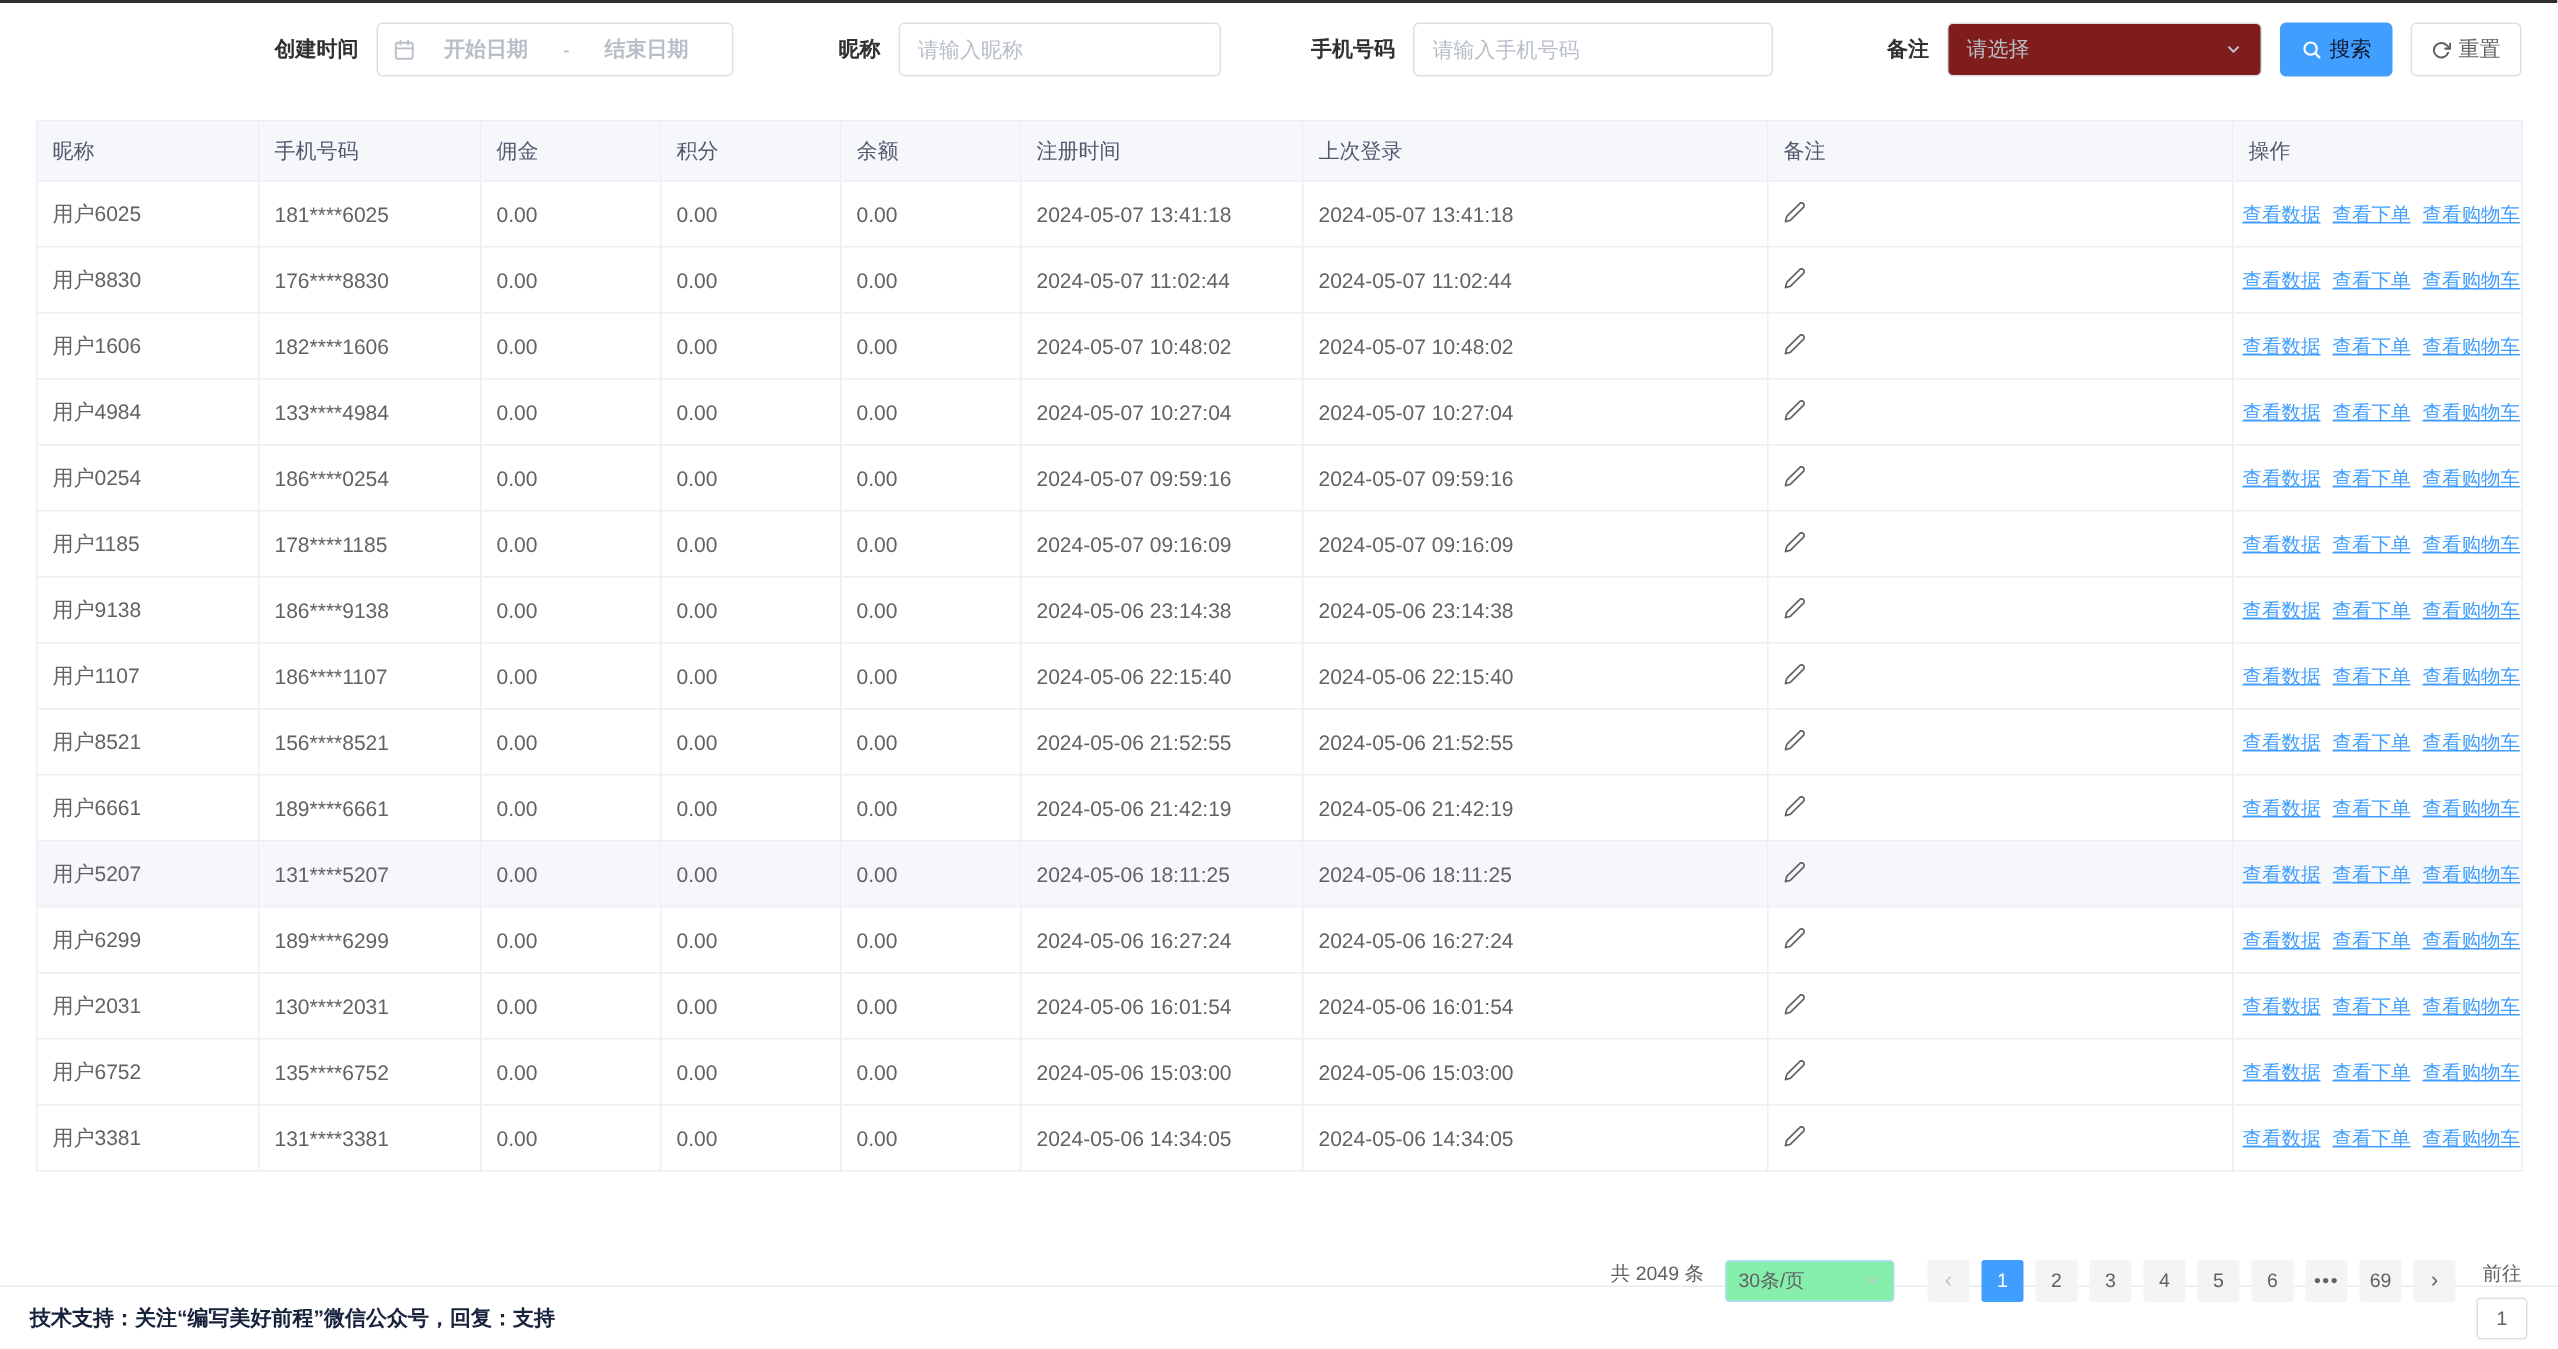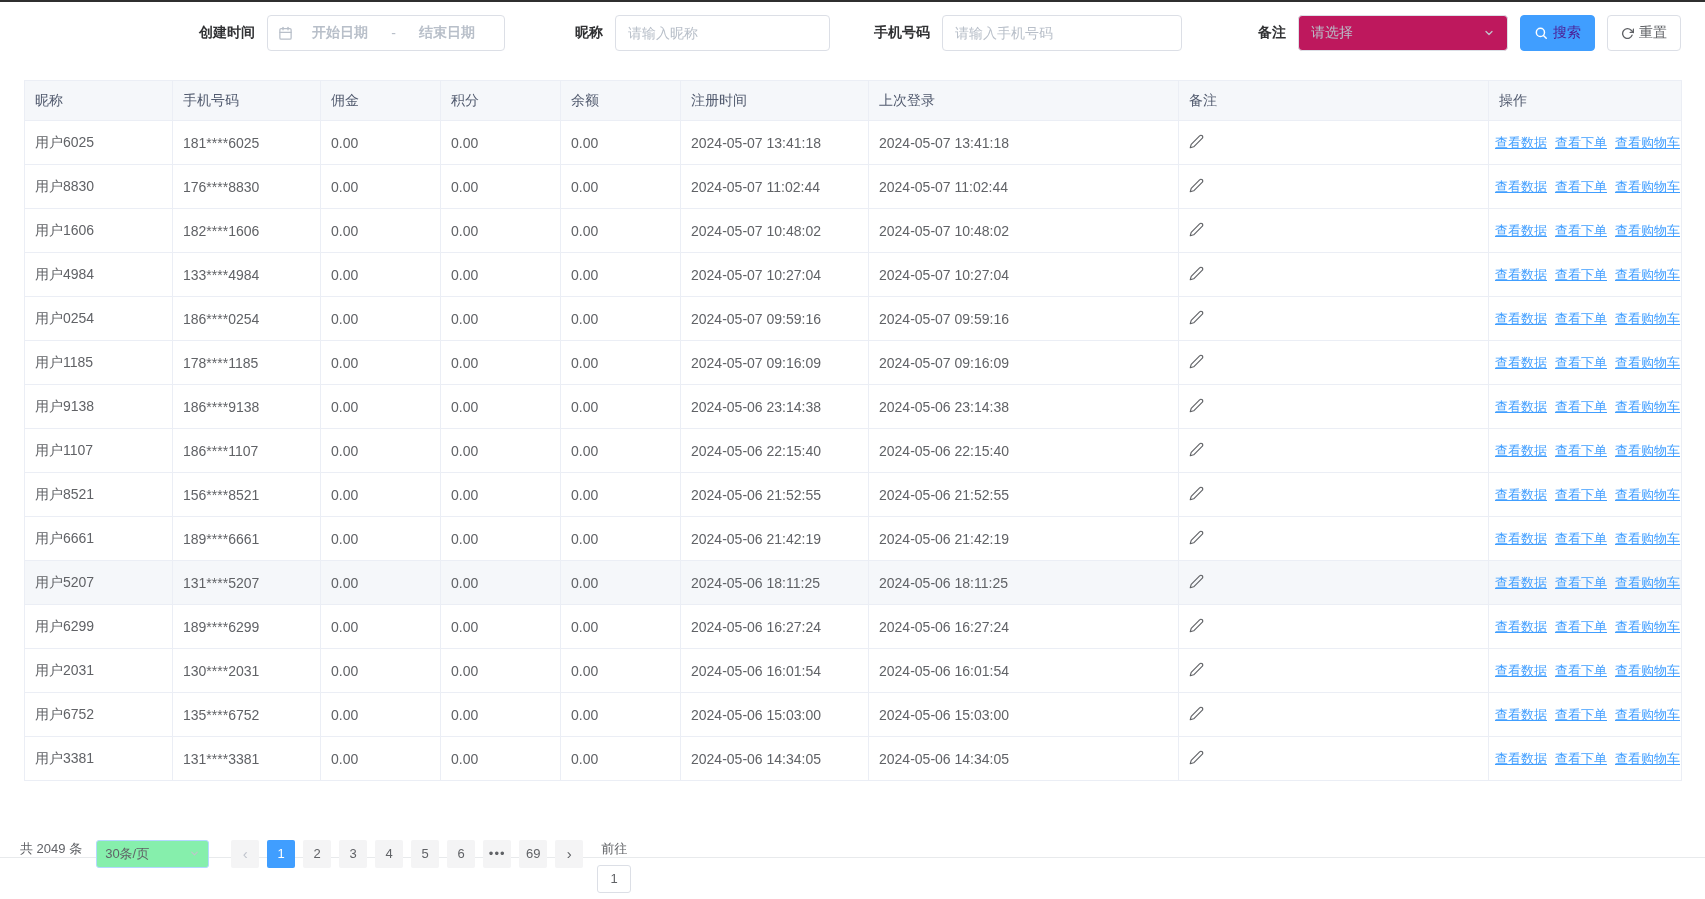--- a/index.html
+++ b/index.html
@@ -26,33 +26,33 @@
   .date-range .ph, .fselect .ph { color:#b8bfc9; font-size:14px; }
   .grow { flex:1; text-align:center;font-weight:bold; }
   .sep { color:#b8bfc9; padding:0 4px; }
   .icon { display:inline-flex; align-items:center; }
   .icon svg { display:block; }
   .finput {
     height:36px; border:1px solid #dcdfe6; border-radius:4px; padding:0 12px;
     font-size:14px; color:#606266; outline:none; font-family:inherit; background:#fff;
   }
   .finput::placeholder { color:#b8bfc9; }
-  .w-nick  { width:215px; margin-right:44px; }
+  .w-nick  { width:215px; margin-right:60px; }
   .w-phone { width:240px; margin-right:76px; }
   .fselect {
     width:210px; height:36px; border:1px solid #dcdfe6; border-radius:4px;
     display:flex; align-items:center; justify-content:space-between;
-    padding:0 12px; cursor:pointer; background:#be185d;
+    padding:0 12px; cursor:pointer; background:#7f1d1d;
   }
   .btn {
     display:inline-flex; align-items:center; gap:5px; height:36px; padding:0 13px;
     border-radius:4px; font-size:14px; cursor:pointer; border:1px solid transparent;
     font-family:inherit; margin-left:12px;
   }
-  .btn.primary { background:var(--accent); border-color:var(--accent); color:#4c1d95; }
+  .btn.primary { background:var(--accent); border-color:var(--accent); color:#0f172a; }
   .btn.plain   { background:#fff; border-color:#dcdfe6; color:#606266; }
 
   
   .table-wrap { margin:16px 23px 0 24px; flex-shrink:0; }
   table { width:100%; border-collapse:collapse; table-layout:fixed; }
   th,td { border:1px solid var(--table-border); text-align:left; white-space:nowrap; overflow:hidden; }
   th { background:var(--table-header-bg); height:40px; padding:0 10px; color:#515a6e; font-weight:500; font-size:14px; }
   td { height:44px; padding:0 10px; color:#606266; font-size:14px; background:#fff; }
   tr.hovered td { background:#f5f7fa; }
   td.actions { padding:0 6px; }
@@ -404,20 +404,21 @@
                 <path d="M17 3a2.85 2.83 0 1 1 4 4L7.5 20.5 2 22l1.5-5.5Z"></path>
               </svg>
             </span></td>
           <td class="actions"><a class="action-link">查看数据</a><a class="action-link">查看下单</a><a class="action-link">查看购物车</a></td>
         </tr>
       </tbody>
   </table>
 </div>
 
 <div class="footer">
+  <div class="support">技术支持：关注“编写美好前程”微信公众号，回复：支持</div>
 
   <div class="pagination">
     <span class="total">共 2049 条</span>
 
     <div class="psize">
       <span>30条/页</span>
       <span class="icon">
         <svg width="11" height="11" viewBox="0 0 24 24" fill="none" stroke="#c0c4cc" stroke-width="2.5" stroke-linecap="round" stroke-linejoin="round">
             <polyline points="6 9 12 15 18 9"></polyline>
           </svg>

